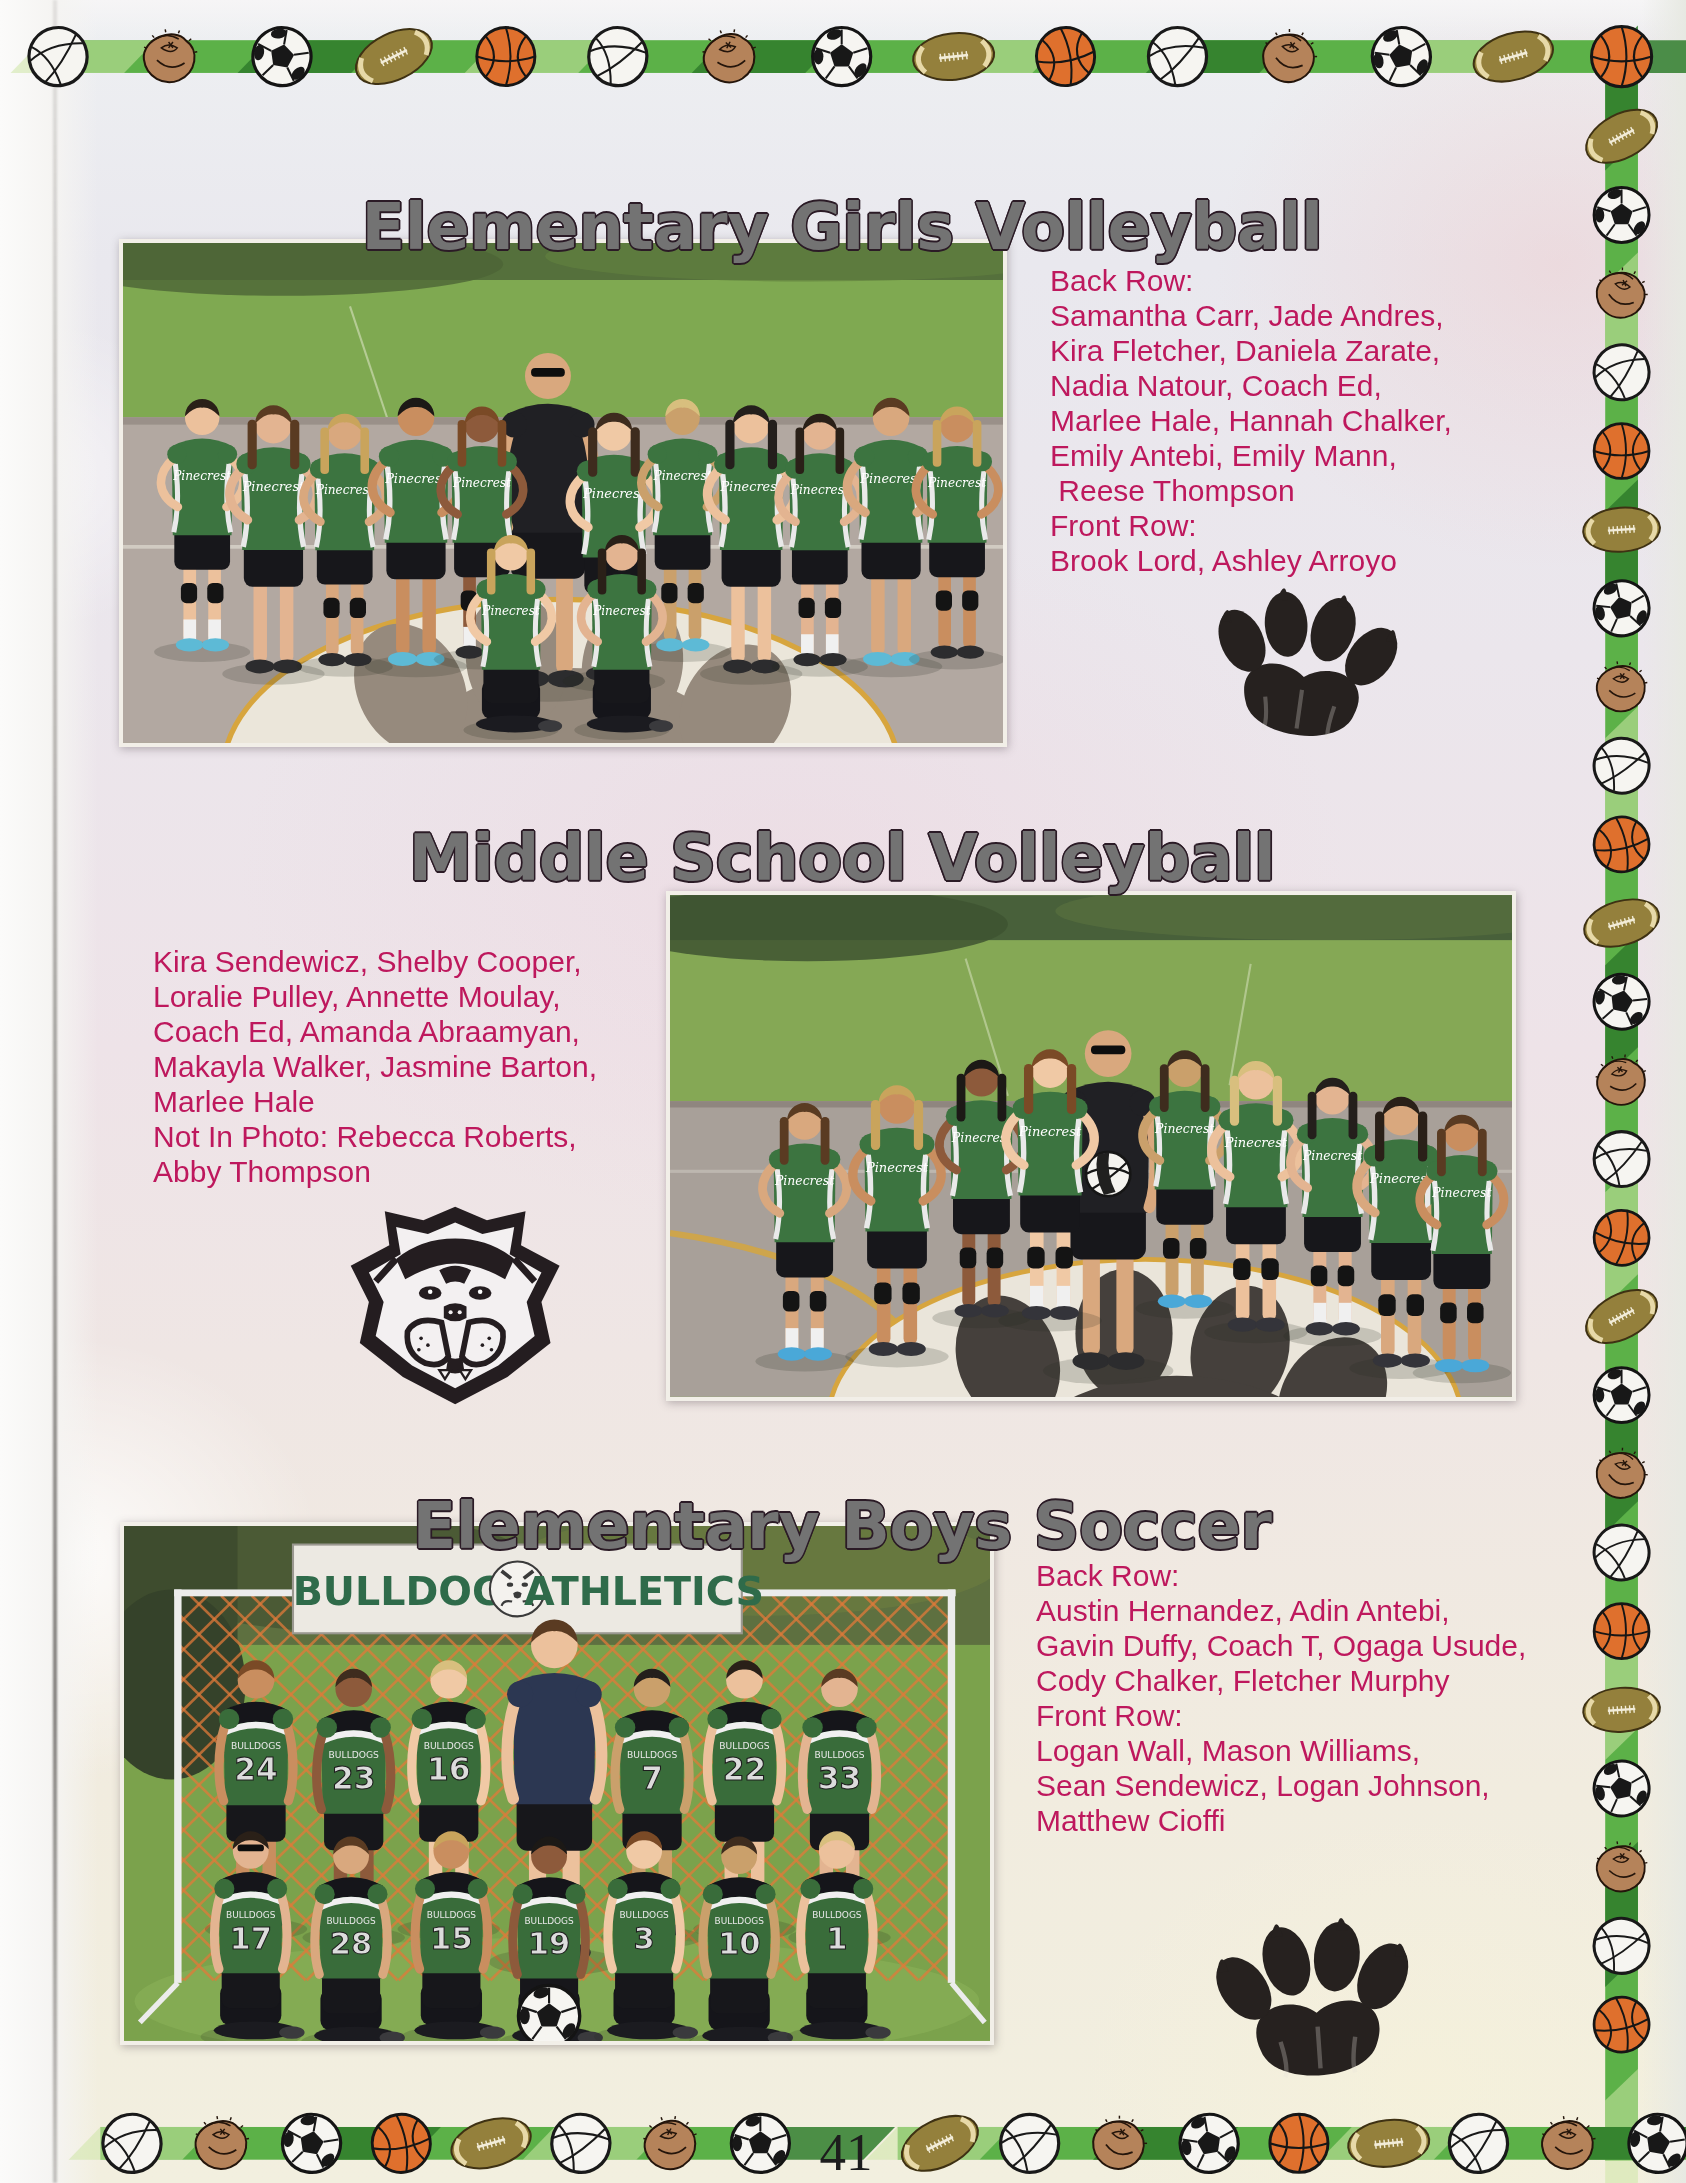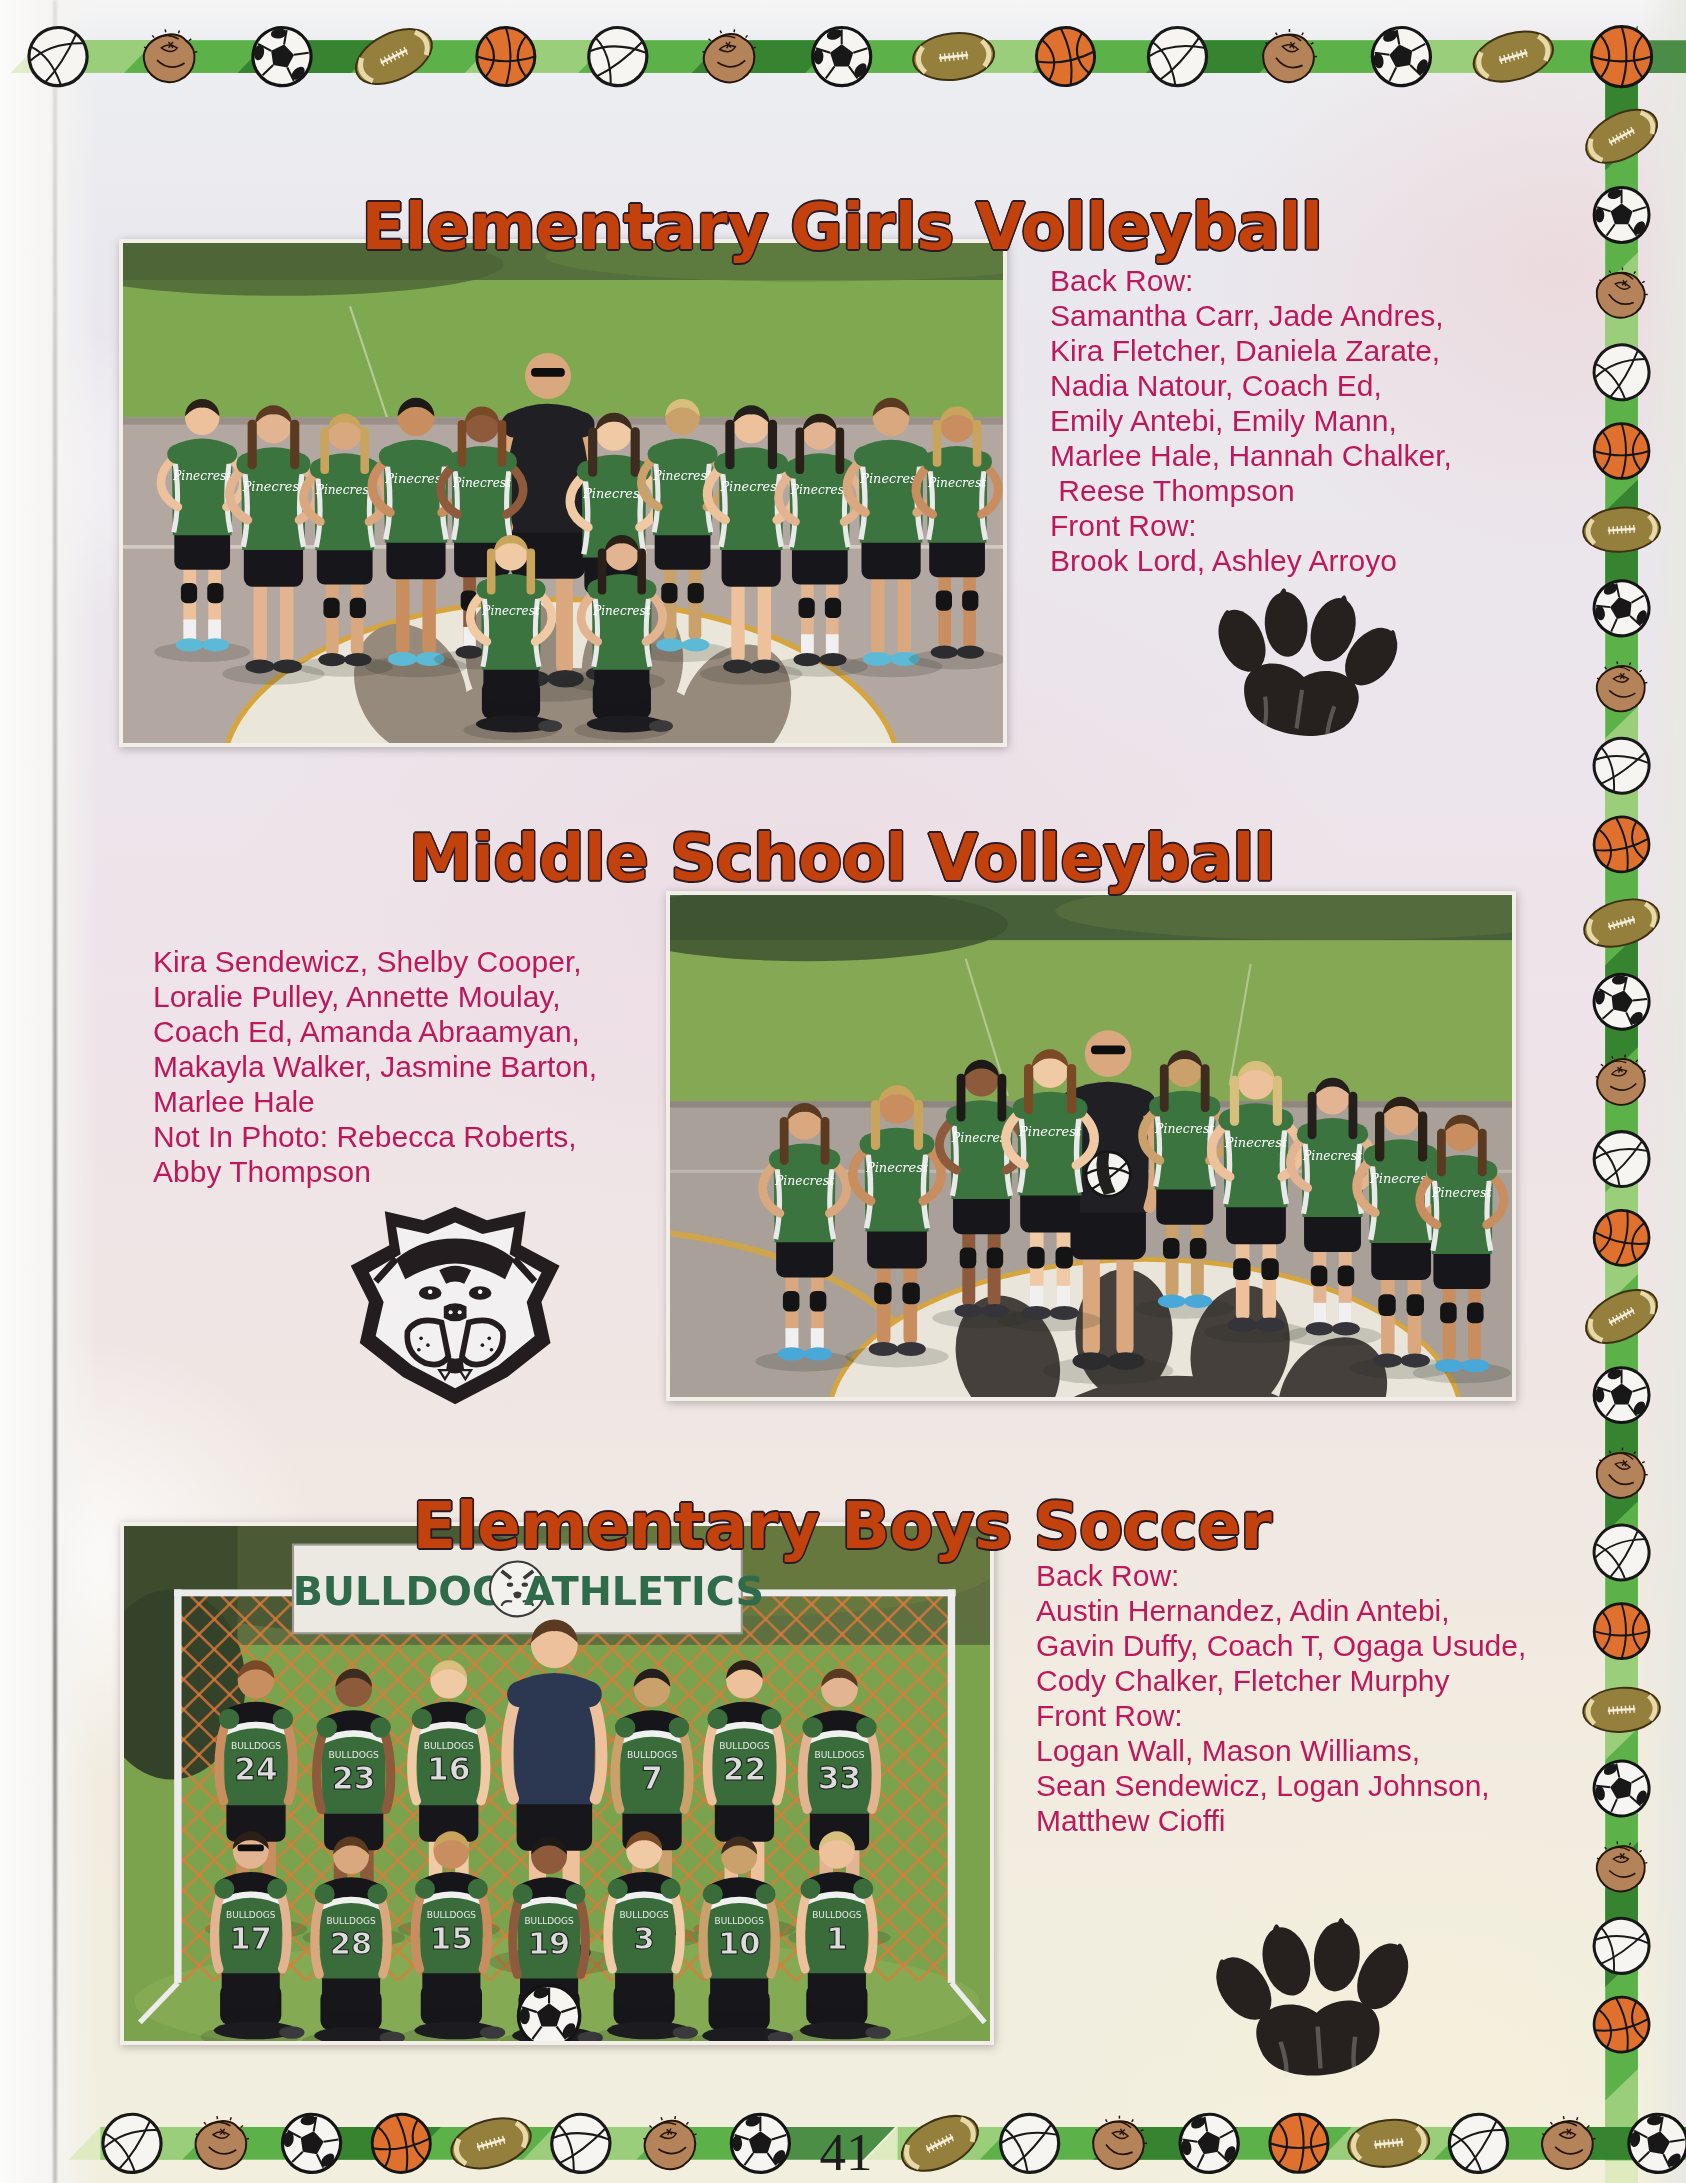--- a/index.html
+++ b/index.html
@@ -17,21 +17,21 @@
   #page{position:absolute;inset:0;}
   .left-margin{position:absolute;left:0;top:0;width:98px;height:100%;
     background:linear-gradient(90deg,#fbfbfa 0%,#f5f4f2 55%,rgba(245,244,242,0) 100%);}
   .gutter-line{position:absolute;left:53px;top:0;width:3.7px;height:100%;
     background:linear-gradient(180deg,rgba(50,45,40,.10) 0%,rgba(50,45,40,.38) 45%,rgba(40,36,32,.55) 78%,rgba(50,45,40,.25) 100%);
     filter:blur(1.1px);}
   .top-margin{position:absolute;left:0;top:0;width:100%;height:38px;background:linear-gradient(180deg,#f6f5f6,rgba(246,245,246,0));}
   .right-margin{position:absolute;right:0;top:0;width:44px;height:100%;
     background:linear-gradient(270deg,#e7e9e2 0%,rgba(231,233,226,0) 100%);}
   .sec-title{position:absolute;left:842px;transform:translateX(-50%);white-space:nowrap;
-    font-family:"DejaVu Sans",sans-serif;font-weight:bold;font-size:64px;color:#c2410c;letter-spacing:-0.5px;
+    font-family:"DejaVu Sans",sans-serif;font-weight:bold;font-size:64px;color:#737373;letter-spacing:-0.5px;
     text-shadow:1.6px 0 #2b1b26,-1.6px 0 #2b1b26,0 1.6px #2b1b26,0 -1.6px #2b1b26,1.1px 1.1px #2b1b26,-1.1px -1.1px #2b1b26,1.1px -1.1px #2b1b26,-1.1px 1.1px #2b1b26;
     z-index:6;}
   .roster{position:absolute;font-size:30px;line-height:35px;color:#be185d;z-index:6;}
   .roster-line{white-space:pre;}
   .photo{position:absolute;border:4.8px solid #f2efe8;box-shadow:1.1px 2.1px 8.5px rgba(70,58,66,.35);background:#cfc8bd;z-index:4;}
   .photo svg{display:block;}
   #decor{position:absolute;left:0;top:0;z-index:3;}
   #pageNum{position:absolute;left:846px;top:2122px;transform:translateX(-50%);
     font-family:"Liberation Serif",serif;font-size:53px;color:#1d1d1d;z-index:8;}
 </style>
@@ -1698,22 +1698,22 @@
           <ellipse cx="-14.338388538997567" cy="-44.12902235609513" rx="15.66" ry="9.860000000000001" transform="rotate(342 -14.338388538997567 -44.12902235609513)" fill="#181818"></ellipse>
         </g>
       </svg>
   </div>
 
   <div class="roster" style="left:1050px;top:263px;">
       <div class="roster-line">Back Row:</div>
       <div class="roster-line">Samantha Carr, Jade Andres,</div>
       <div class="roster-line">Kira Fletcher, Daniela Zarate,</div>
       <div class="roster-line">Nadia Natour, Coach Ed,</div>
+      <div class="roster-line">Marlee Hale, Hannah Chalker,</div>
       <div class="roster-line">Emily Antebi, Emily Mann,</div>
-      <div class="roster-line">Marlee Hale, Hannah Chalker,</div>
       <div class="roster-line"> Reese Thompson</div>
       <div class="roster-line">Front Row:</div>
       <div class="roster-line">Brook Lord, Ashley Arroyo</div>
     </div>
   <div class="roster" style="left:133px;top:944px;margin-left:20px;">
       <div class="roster-line">Kira Sendewicz, Shelby Cooper,</div>
       <div class="roster-line">Loralie Pulley, Annette Moulay,</div>
       <div class="roster-line">Coach Ed, Amanda Abraamyan,</div>
       <div class="roster-line">Makayla Walker, Jasmine Barton,</div>
       <div class="roster-line">Marlee Hale</div>

